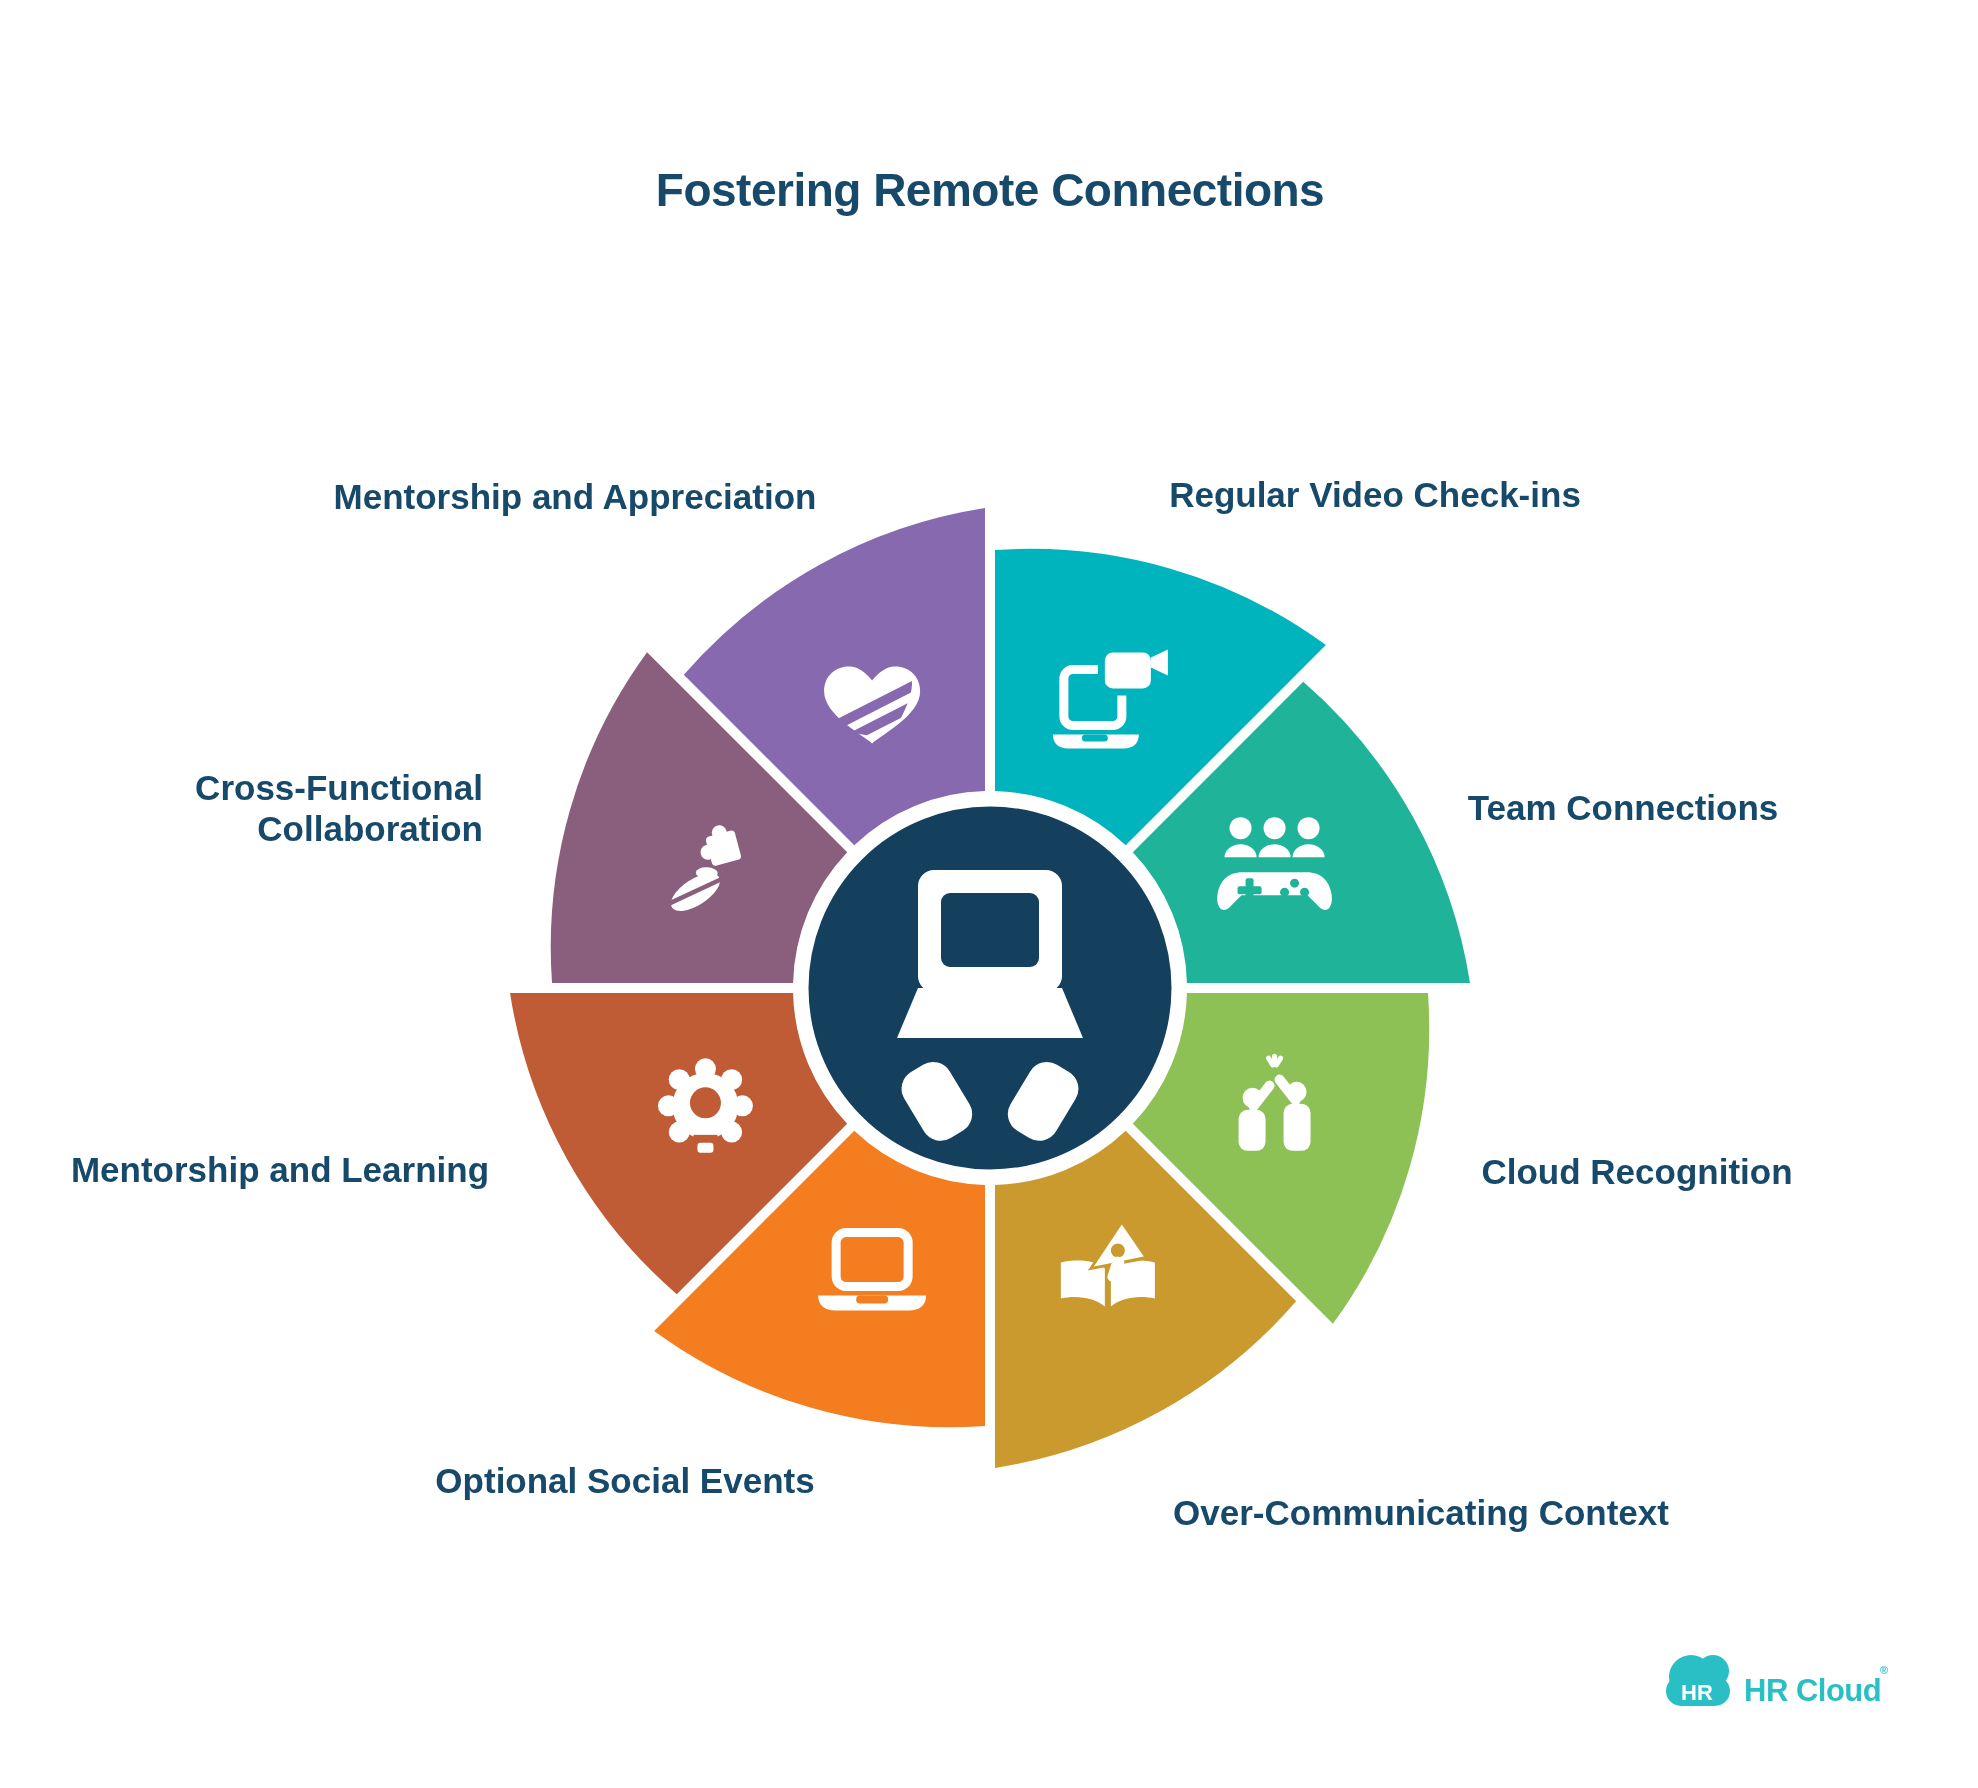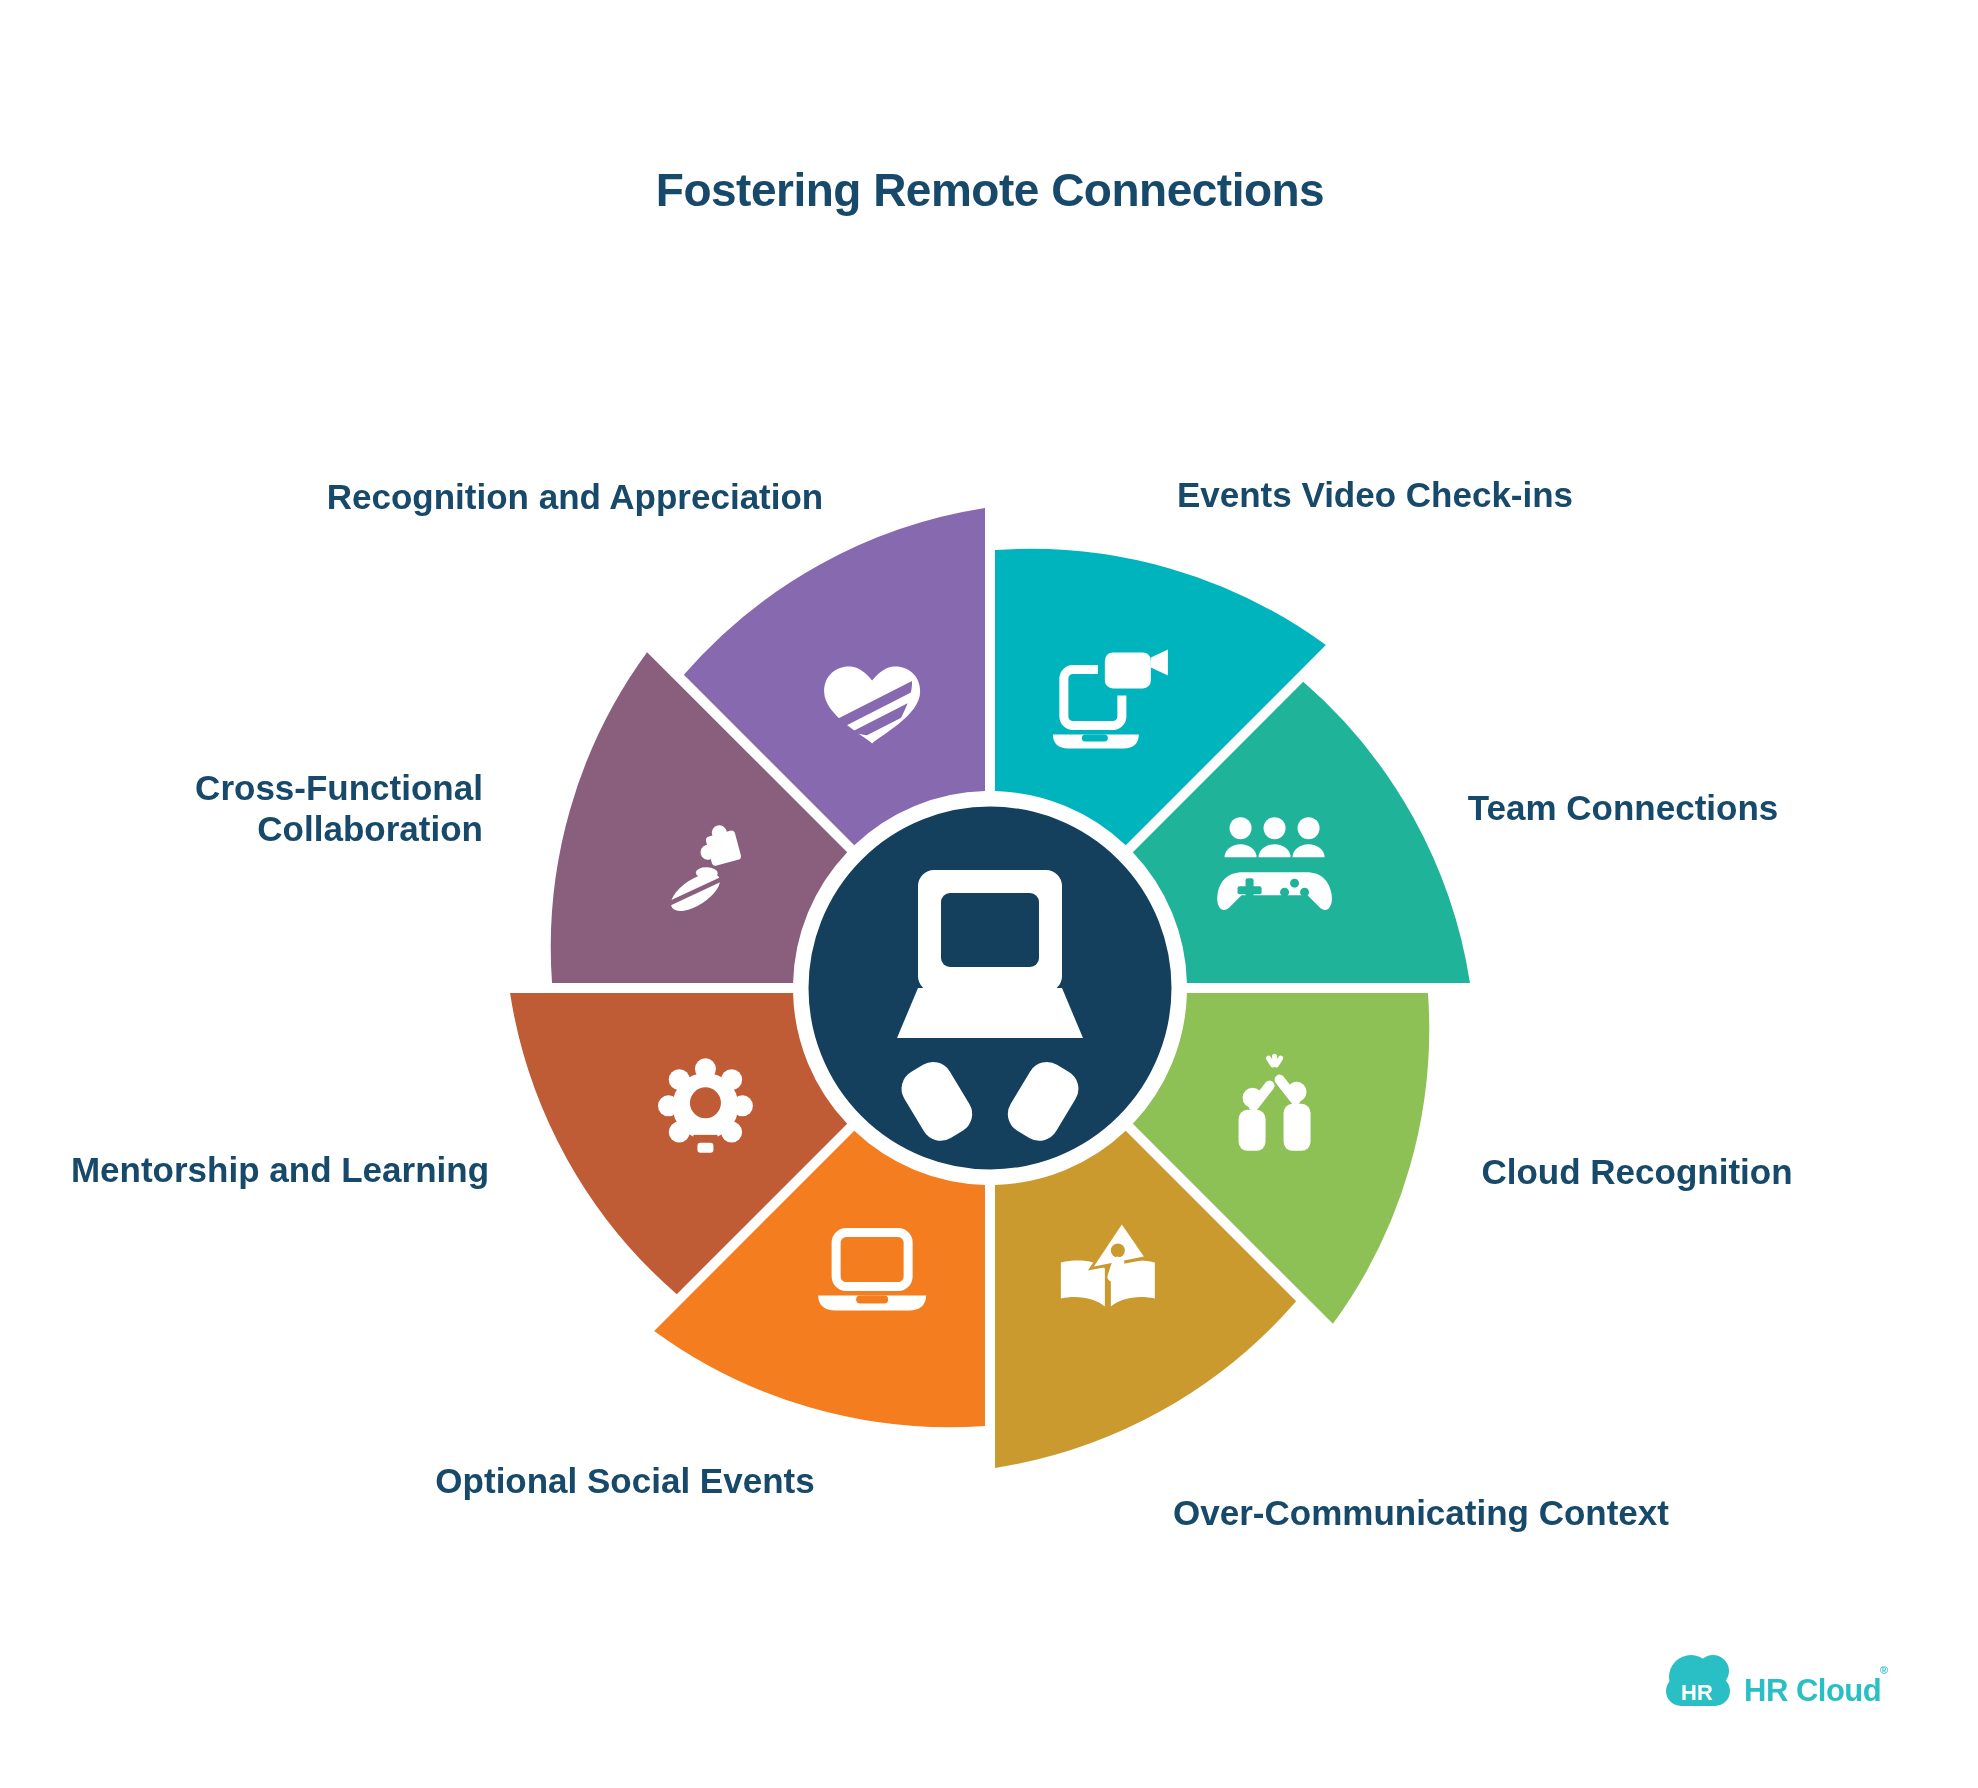--- a/index.html
+++ b/index.html
@@ -26,22 +26,22 @@
   .hub-fill  { fill:var(--hub); }
   .hub-stroke{ stroke:var(--hub); }
 </style>
 </head>
 <body>
 
 <div class="canvas">
 
   <div class="title" style="left:990px; top:190px;">Fostering Remote Connections</div>
 
-  <div class="seg-label" style="left:575px;  top:497px;">Recognition and Appreciation</div>
-  <div class="seg-label" style="left:1375px; top:495px;">Events Video Check-ins</div>
+  <div class="seg-label" style="left:575px;  top:497px;">Mentorship and Appreciation</div>
+  <div class="seg-label" style="left:1375px; top:495px;">Regular Video Check-ins</div>
   <div class="seg-label" style="left:1623px; top:808px;">Team Connections</div>
   <div class="seg-label" style="left:1637px; top:1172px;">Cloud Recognition</div>
   <div class="seg-label" style="left:1421px; top:1513px;">Over-Communicating Context</div>
   <div class="seg-label" style="left:625px;  top:1481px;">Optional Social Events</div>
   <div class="seg-label two-line" style="left:339px; top:808px;">Cross-Functional
 Collaboration</div>
   <div class="seg-label" style="left:280px;  top:1170px;">Mentorship and Learning</div>
 
   <svg id="wheel-svg" width="1978" height="1788" viewBox="0 0 1978 1788" style="position:absolute; left:0; top:0;">
 

